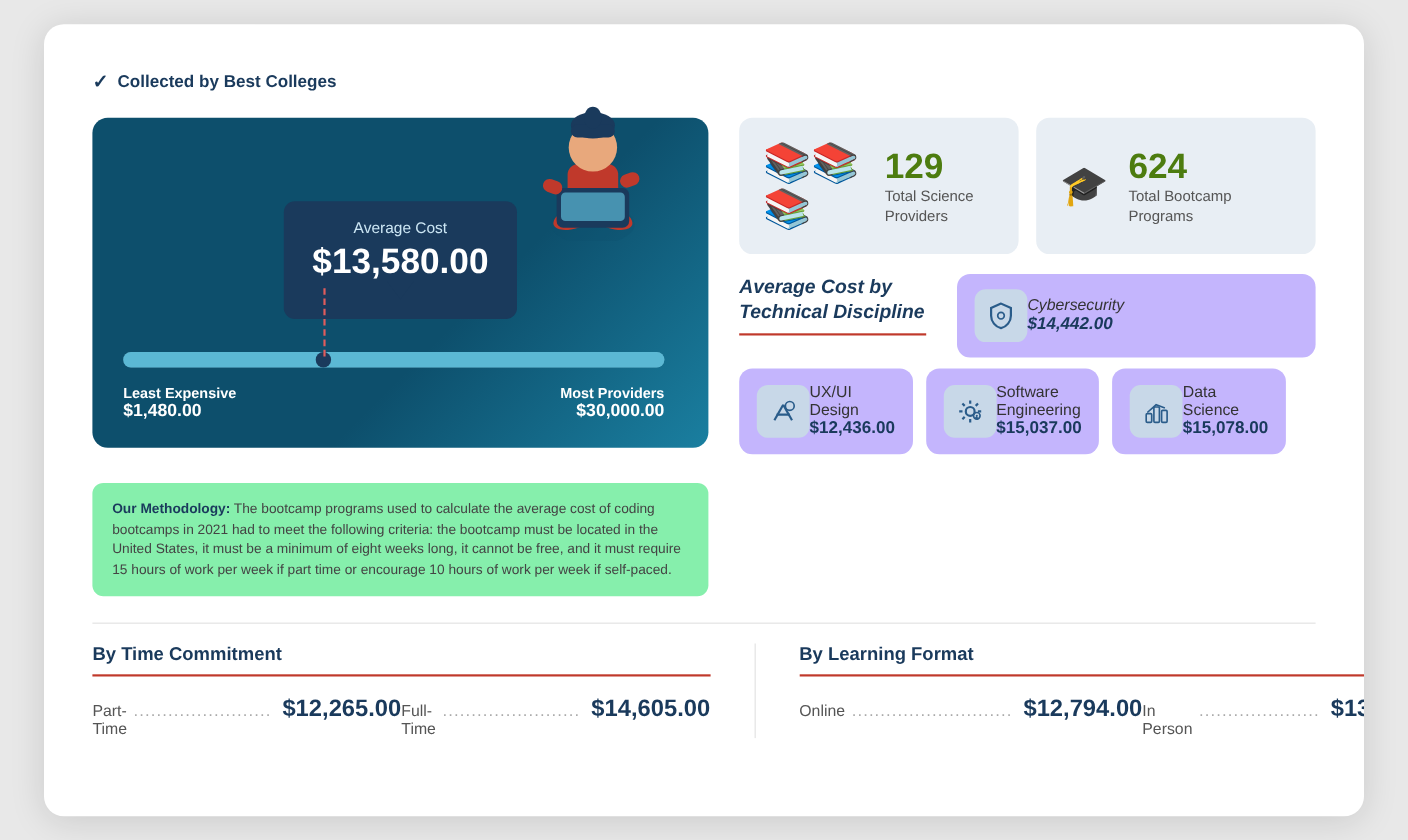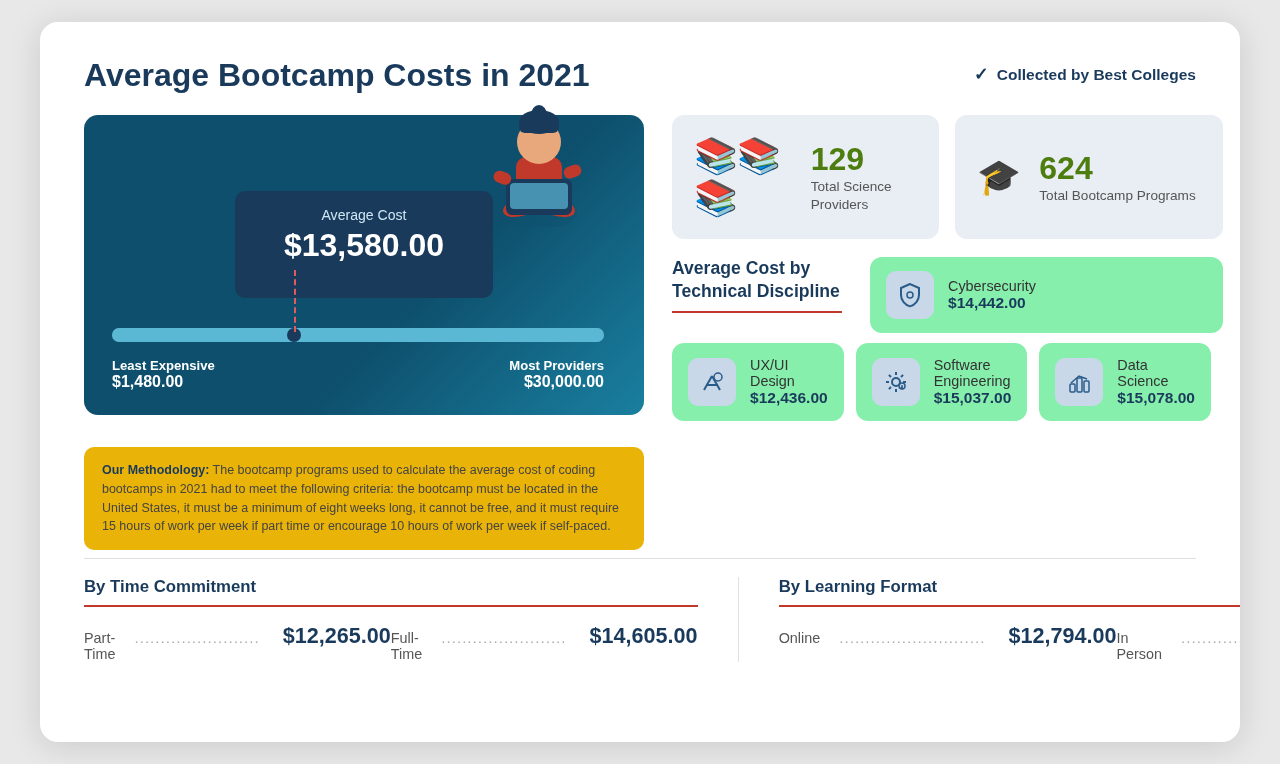--- a/index.html
+++ b/index.html
@@ -64,21 +64,21 @@
       flex-shrink: 0;
       padding: 0 0 0 0;
     }
     .hero-card-inner {
       padding: 28px 28px 0 28px;
     }
     
     .cost-tooltip {
       background: #1a3a5c;
       border-radius: 10px;
-      width: 258px;
+      width: 212px;
       padding: 16px 22px 18px 22px;
       margin: 48px auto 0 auto;
       text-align: center;
       position: relative;
       display: block;
     }
     .cost-tooltip::after {
       content: '';
       display: block;
       width: 0;
@@ -195,45 +195,45 @@
       font-weight: 500;
       line-height: 1.3;
     }
     
     .discipline-section {}
     .discipline-header {
       display: flex;
       gap: 28px;
       align-items: flex-start;
       margin-bottom: 10px;
+      font-style: italic;
     }
     .discipline-title {
       font-size: 1.1rem;
       font-weight: 800;
       color: #1a3a5c;
       line-height: 1.3;
       min-width: 170px;
     }
     .discipline-divider {
       border: none;
       border-top: 2px solid #c0392b;
       margin: 8px 0 12px 0;
     }
     .discipline-grid {
       display: grid;
       grid-template-columns: 1fr 1fr 1fr 1fr;
       gap: 12px;
     }
     .discipline-card {
-      background: #86efac;
+      background: #c4b5fd;
       border-radius: 12px;
       padding: 14px 16px;
       display: flex;
       align-items: center;
-      gap: 14px;
     }
     .discipline-icon {
       width: 48px;
       height: 48px;
       background: #c8d8e8;
       border-radius: 10px;
       display: flex;
       align-items: center;
       justify-content: center;
       font-size: 1.3rem;
@@ -245,36 +245,36 @@
       color: #333;
       font-weight: 500;
     }
     .discipline-info .discipline-cost {
       font-size: 0.97rem;
       color: #1a3a5c;
       font-weight: 800;
     }
     
     .methodology-box {
-      background: #eab308;
+      background: #86efac;
       border-radius: 10px;
       padding: 14px 18px;
       font-size: 0.78rem;
       color: #444;
       line-height: 1.5;
       margin-top: 4px;
     }
     .methodology-box strong {
       color: #1a3a5c;
     }
     
     .bottom-section {
       display: flex;
       gap: 0;
-      margin-top: 8px;
+      margin-top: 24px;
       border-top: 1px solid #e0e0e0;
       padding-top: 18px;
     }
     .bottom-col {
       flex: 1;
       padding-right: 40px;
     }
     .bottom-col:last-child {
       padding-right: 0;
       padding-left: 40px;
@@ -292,21 +292,21 @@
       margin-bottom: 16px;
     }
     .bottom-row {
       display: flex;
       justify-content: space-between;
       align-items: baseline;
     }
     .bottom-item {
       display: flex;
       align-items: baseline;
-      gap: 17px;
+      gap: 4px;
       font-size: 0.95rem;
       color: #444;
     }
     .bottom-item .dots {
       color: #aaa;
       letter-spacing: 1px;
       margin: 0 2px;
     }
     .bottom-item .bottom-price {
       font-size: 1.35rem;
@@ -325,21 +325,20 @@
       left: 390px;
       z-index: 20;
     }
   </style>
 </head>
 <body>
 
 <div class="card">
 
   <div class="header-row">
-    <h1 class="main-title">Average Bootcamp Costs in 2021</h1>
     <div class="collected-by">
       <span class="verified-icon">✓</span>
       <span>Collected by Best Colleges</span>
     </div>
   </div>
 
   <div class="top-section">
 
     <div class="hero-card">
 

